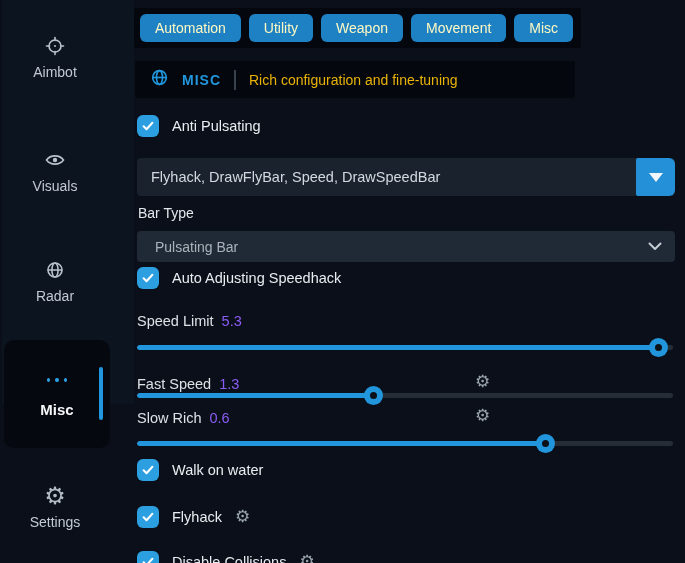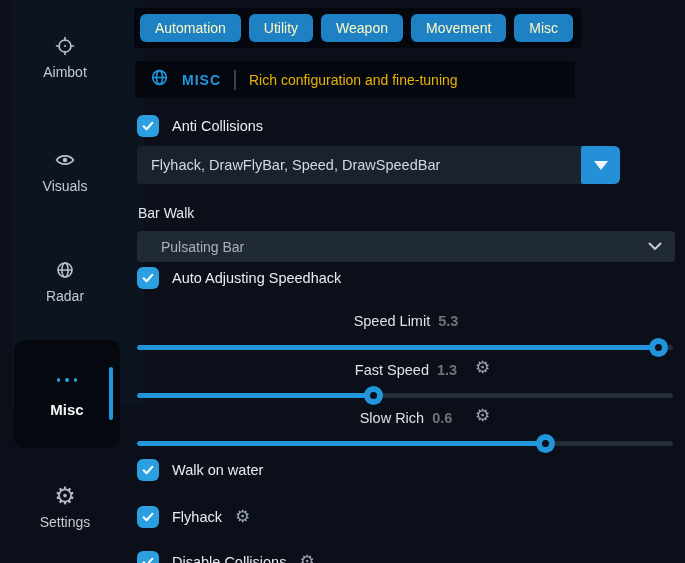--- a/index.html
+++ b/index.html
@@ -3,21 +3,21 @@
 <meta charset="utf-8">
 <style>
   html,body{margin:0;padding:0;}
   body{
     width:685px;height:563px;overflow:hidden;position:relative;
     background:#0a0f19;
     font-family:"Liberation Sans",sans-serif;
     -webkit-font-smoothing:antialiased;
   }
   
-  .sidebar{position:absolute;left:12px;top:0;width:132px;height:404px;background:#0c1420;}
+  .sidebar{position:absolute;left:2px;top:0;width:132px;height:404px;background:#0c1420;}
   .side-item{position:absolute;left:0;width:106px;display:flex;flex-direction:column;align-items:center;gap:8px;color:#c3cad2;font-size:14px;cursor:pointer;}
   .side-item .icn{width:20px;height:20px;display:flex;align-items:center;justify-content:center;}
   .side-item svg{stroke:#b9c1ca;fill:none;stroke-width:1.6;stroke-linecap:round;}
   .side-item.sel-card{left:2px;top:340px;width:106px;height:108px;background:#05080e;border-radius:10px;justify-content:center;gap:11px;color:#f4f6f8;font-weight:bold;font-size:15px;}
   .accent-bar{position:absolute;right:7px;top:27px;width:4px;height:53px;background:#2196dd;border-radius:2px;}
   .dots{display:flex;gap:5px;}
   .dots span{width:4px;height:4px;border-radius:50%;background:#2b9fe0;}
   .gear-glyph{font-size:24px;line-height:20px;color:#b2bac3;}
   
   .main{position:absolute;left:137px;top:0;width:538px;height:563px;}
@@ -29,33 +29,33 @@
   .header-divider{width:2px;height:20px;background:#39424c;}
   .header-sub{color:#eab308;font-size:14px;}
   
   .cb-row{position:absolute;left:0;display:flex;align-items:center;gap:13px;height:24px;}
   .checkbox{width:22px;height:22px;border-radius:6px;background:#2b9fe0;display:flex;align-items:center;justify-content:center;cursor:pointer;flex:none;}
   .checkbox .check{visibility:hidden;}
   .checkbox.checked .check{visibility:visible;}
   .cb-label{color:#e9edf1;font-size:14.5px;}
   .mini-gear{color:#99a2ac;font-size:17px;line-height:14px;cursor:pointer;}
   
-  .multiselect{position:absolute;left:0;top:146px;width:483px;height:38px;background:#19222d;border-radius:4px;display:flex;align-items:center;cursor:pointer;}
+  .multiselect{position:absolute;left:0;top:158px;width:538px;height:38px;background:#19222d;border-radius:4px;display:flex;align-items:center;cursor:pointer;}
   .ms-value{flex:1;color:#d3d9df;font-size:14.5px;padding-left:14px;}
   .ms-btn{width:39px;height:38px;background:#2490d8;border-radius:2px 6px 6px 2px;display:flex;align-items:center;justify-content:center;cursor:pointer;flex:none;}
   .ms-tri{width:0;height:0;border-left:7px solid transparent;border-right:7px solid transparent;border-top:9px solid #f2f6fa;}
   .field-label{position:absolute;left:1px;top:205px;color:#e4e8ec;font-size:14px;}
   
-  .select{position:absolute;left:0;top:231px;width:538px;height:31px;background:#202a36;border-radius:4px;display:flex;align-items:center;justify-content:space-between;padding:0 13px 0 24px;box-sizing:border-box;cursor:pointer;}
+  .select{position:absolute;left:0;top:231px;width:538px;height:31px;background:#202a36;border-radius:4px;display:flex;align-items:center;justify-content:space-between;padding:0 13px 0 18px;box-sizing:border-box;cursor:pointer;}
   .select-value{color:#aab2bb;font-size:14px;}
   .select svg{stroke:#c5ccd3;fill:none;stroke-width:2;stroke-linecap:round;stroke-linejoin:round;}
   
-  .sl-label-row{position:absolute;left:0;display:flex;gap:8px;font-size:14.5px;height:17px;align-items:center;width:538px;justify-content:center;}
+  .sl-label-row{position:absolute;left:0;display:flex;gap:8px;font-size:14.5px;height:17px;align-items:center;width:538px;}
   .sl-label{color:#dde2e7;}
-  .sl-value{color:#737373;font-weight:bold;}
+  .sl-value{color:#8b5cf6;font-weight:normal;}
   .row-gear{position:absolute;left:338px;top:0;}
   .slider{position:absolute;left:0;width:538px;height:19px;}
   .track{position:absolute;left:0;right:2px;top:7px;height:5px;border-radius:3px;background:#272d37;overflow:hidden;cursor:pointer;}
   .fill{height:100%;width:var(--p,50%);background:#2196dd;border-radius:3px;}
   .thumb{position:absolute;top:0;left:calc(var(--p,50%) - 10px);width:19px;height:19px;border-radius:50%;background:#2196dd;cursor:grab;}
   .thumb::after{content:"";position:absolute;left:6px;top:6px;width:7px;height:7px;border-radius:50%;background:#0b1019;}
 </style>
 </head>
 <body>
 
@@ -135,31 +135,31 @@
     <span class="header-divider"></span>
     <span class="header-sub">Rich configuration and fine-tuning</span>
   </div>
 
   <div class="cb-row" style="top:114px">
     <span class="checkbox checked">
       <svg class="check" width="14" height="14" viewBox="0 0 24 24">
           <path d="M4.5 12.5 l5 5 L19.5 6.5" stroke="#fff" stroke-width="3.4" fill="none" stroke-linecap="round" stroke-linejoin="round"></path>
         </svg>
     </span>
-    <span class="cb-label">Anti Collisions</span>
+    <span class="cb-label">Anti Pulsating</span>
   </div>
 
   <div class="multiselect">
     <span class="ms-value">Flyhack, DrawFlyBar, Speed, DrawSpeedBar</span>
     <span class="ms-btn">
       <span class="ms-tri"></span>
     </span>
   </div>
 
-  <div class="field-label">Bar Walk</div>
+  <div class="field-label">Bar Type</div>
 
   <div class="select">
     <span class="select-value">Pulsating Bar</span>
     <svg width="14" height="9" viewBox="0 0 14 9">
         <path d="M1.5 1.5 L7 7 L12.5 1.5"></path>
       </svg>
   </div>
 
   <div class="cb-row" style="top:266px">
     <span class="checkbox checked">
@@ -174,21 +174,21 @@
     <span class="sl-label">Speed Limit</span>
     <span class="sl-value">5.3</span>
   </div>
   <div class="slider" style="top: 338px; --p: 97%;">
     <div class="track">
         <div class="fill"></div>
       </div>
     <div class="thumb"></div>
   </div>
 
-  <div class="sl-label-row" style="top:361px">
+  <div class="sl-label-row" style="top:375px">
     <span class="sl-label">Fast Speed</span>
     <span class="sl-value">1.3</span>
     <span class="mini-gear row-gear">⚙</span>
   </div>
   <div class="slider" style="top: 386px; --p: 44%;">
     <div class="track">
         <div class="fill"></div>
       </div>
     <div class="thumb"></div>
   </div>

